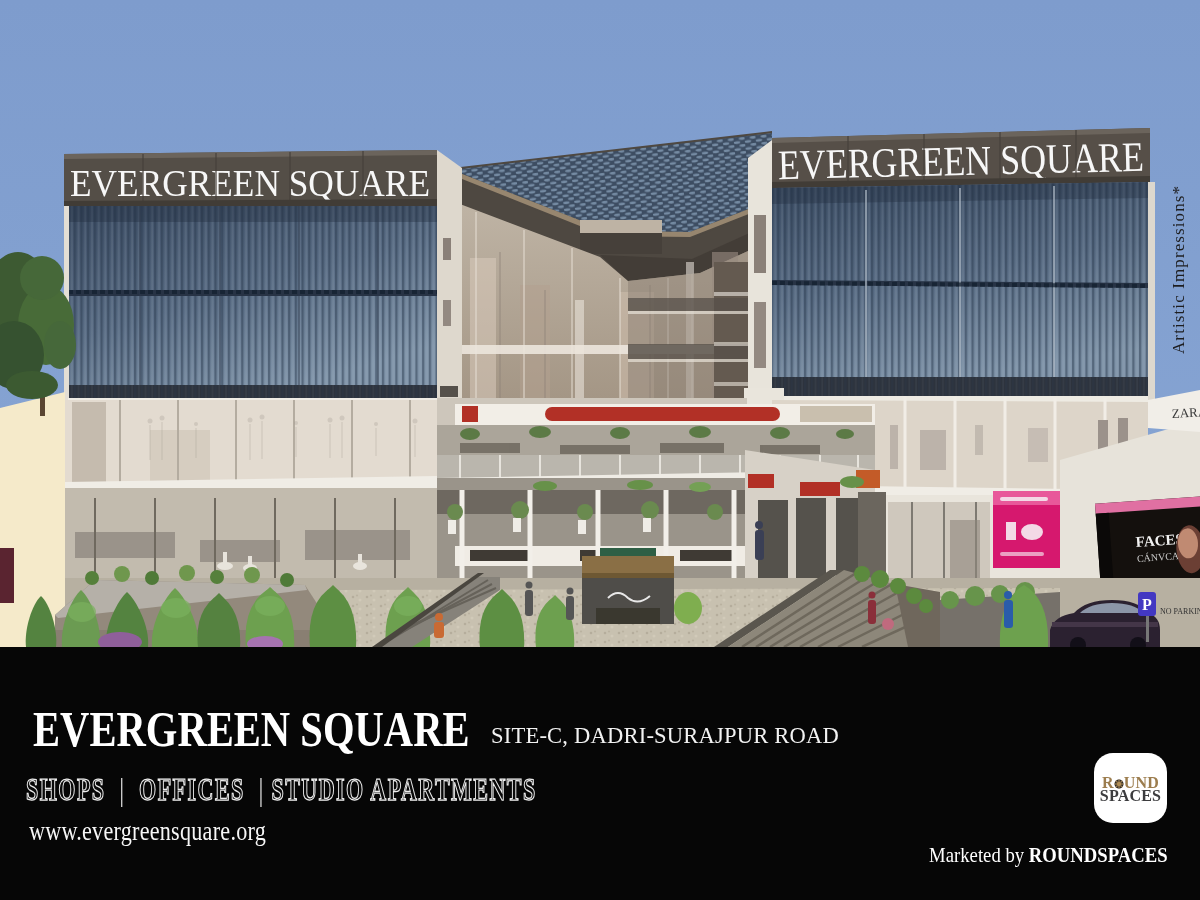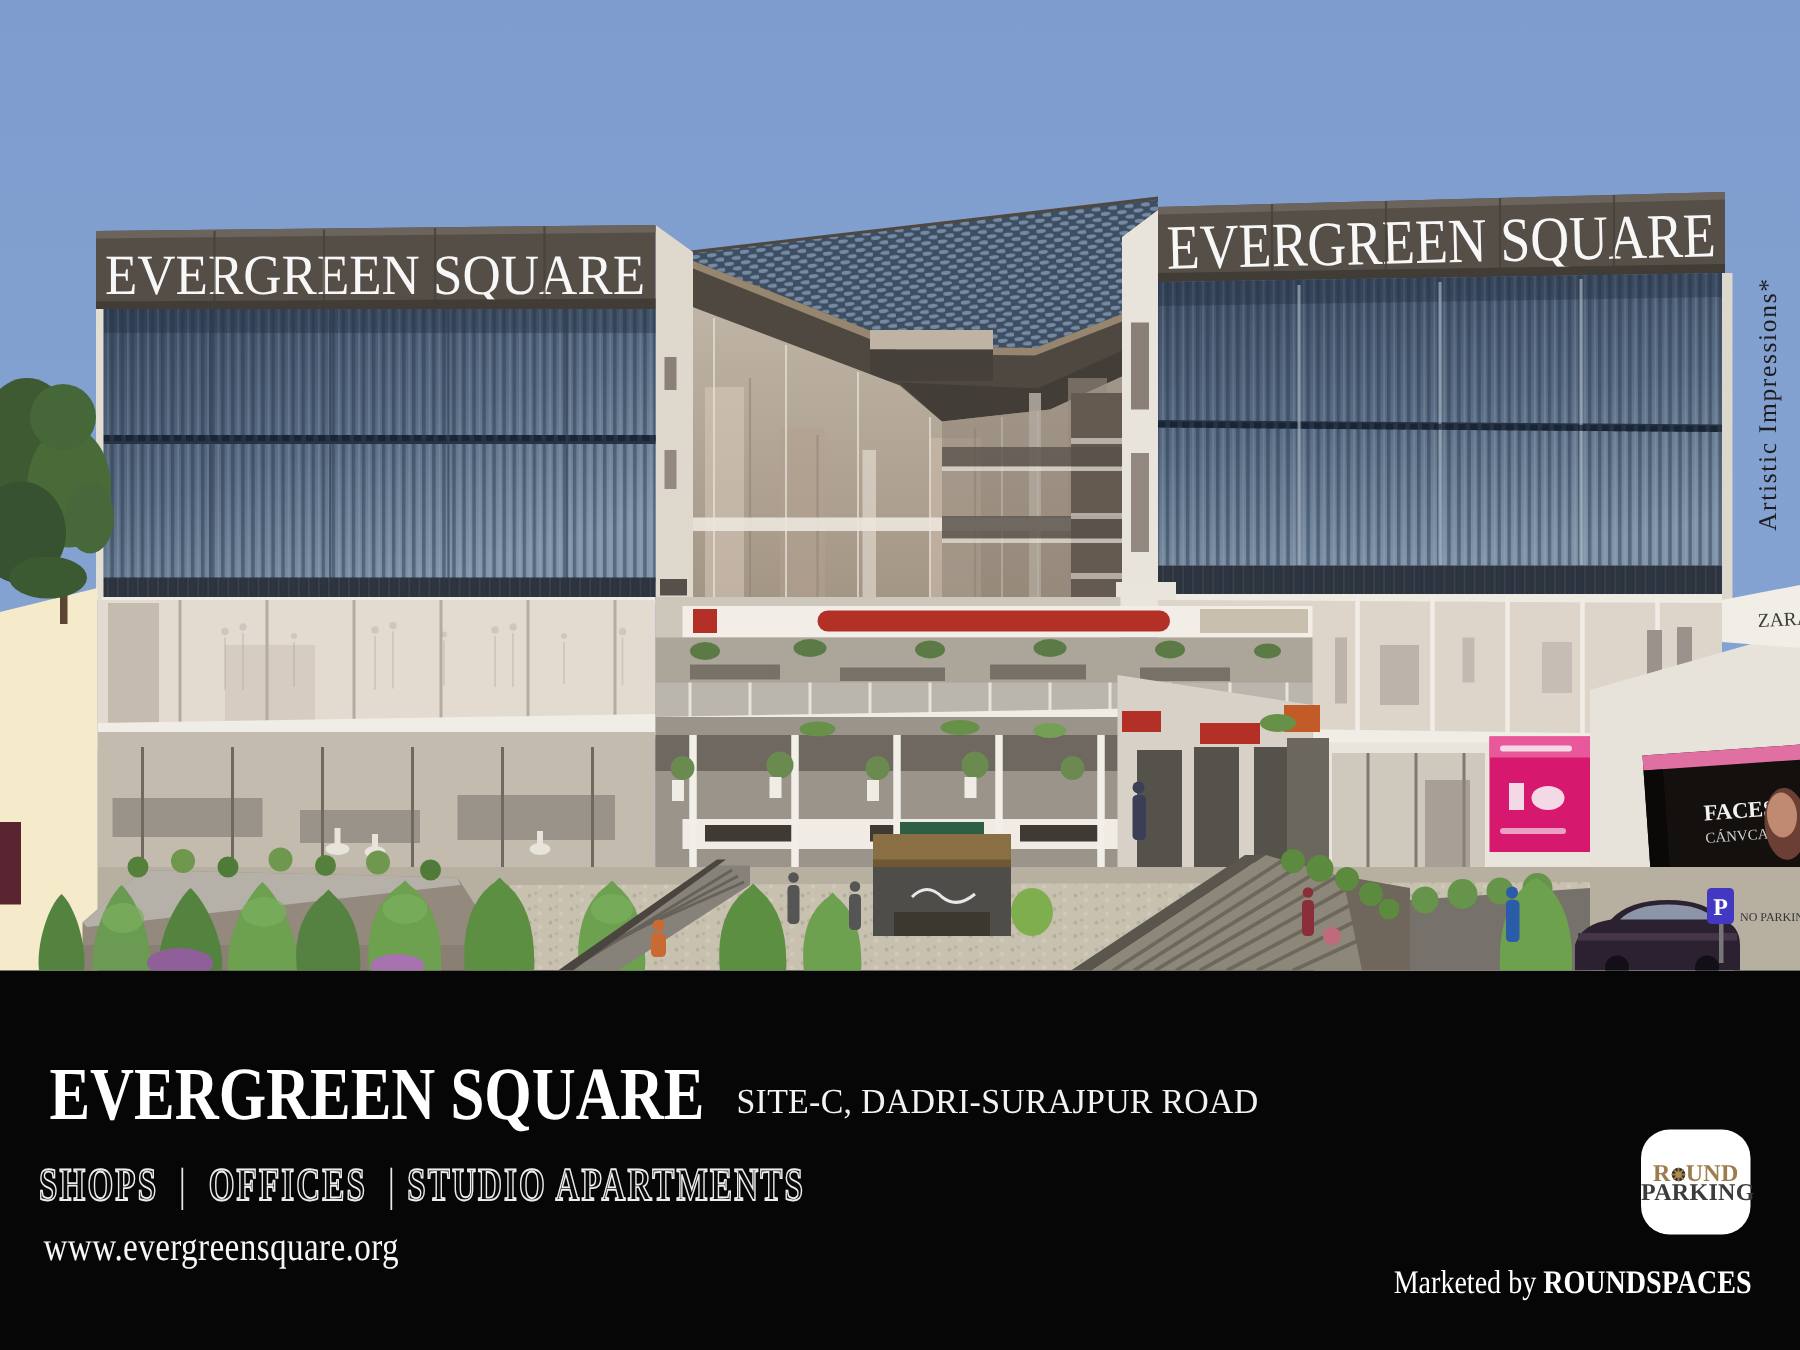--- a/index.html
+++ b/index.html
@@ -504,16 +504,16 @@
             <line x1="10" y1="1" x2="10" y2="6"></line>
             <line x1="10" y1="14" x2="10" y2="19"></line>
             <line x1="1" y1="10" x2="6" y2="10"></line>
             <line x1="14" y1="10" x2="19" y2="10"></line>
             <line x1="3.5" y1="3.5" x2="7" y2="7"></line>
             <line x1="13" y1="13" x2="16.5" y2="16.5"></line>
             <line x1="16.5" y1="3.5" x2="13" y2="7"></line>
             <line x1="7" y1="13" x2="3.5" y2="16.5"></line>
           </g>
         </svg>UND</div>
-    <div class="r2">PARKING</div>
+    <div class="r2">SPACES</div>
   </div>
   <div class="abs" id="mkt">Marketed by <b>ROUNDSPACES</b></div>
 </div>
 
 </body></html>

